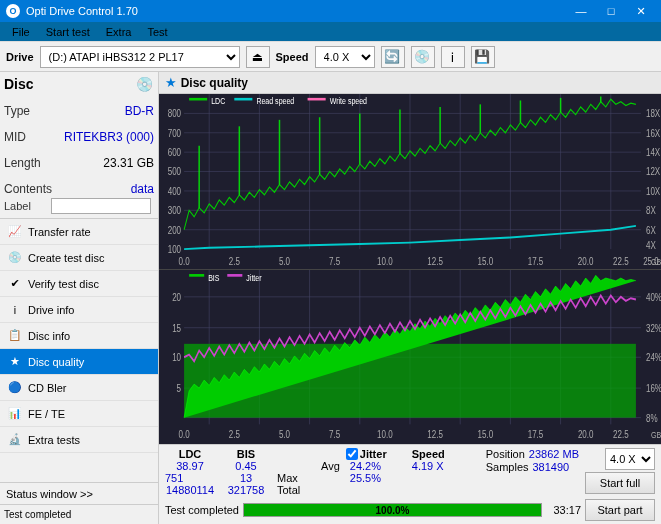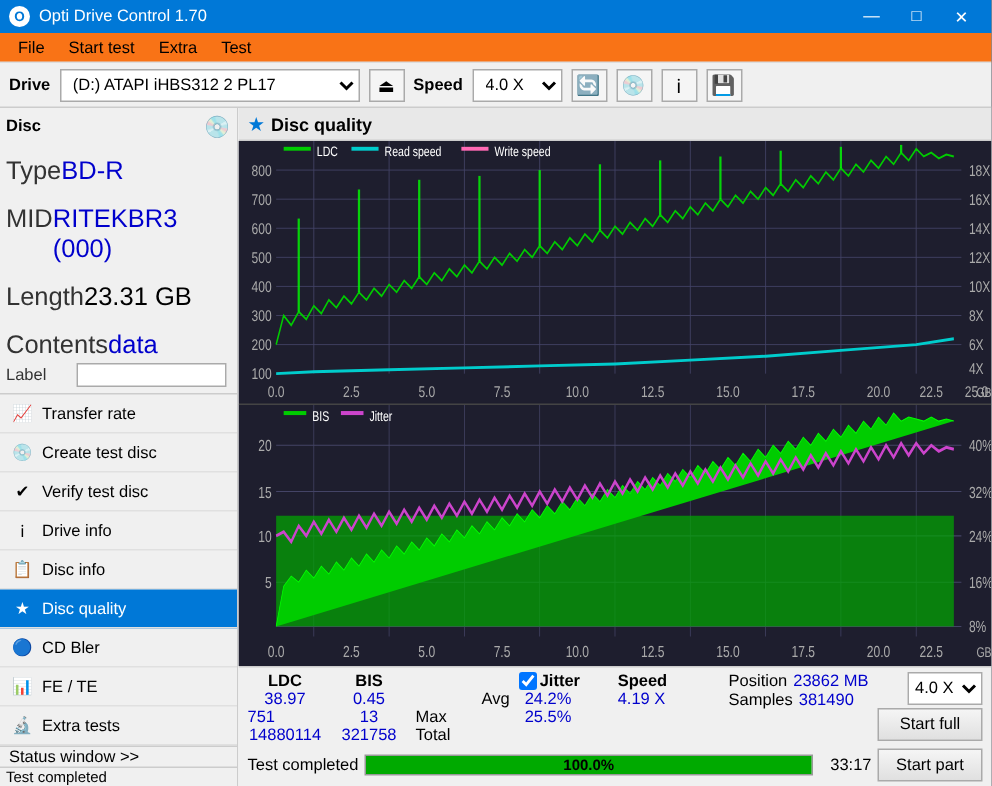--- a/index.html
+++ b/index.html
@@ -15,21 +15,21 @@
       padding: 0 6px;
       justify-content: space-between;
     }
     .title-bar-left { display: flex; align-items: center; gap: 6px; font-size: 11px; }
     .title-bar-icon { width: 14px; height: 14px; background: #fff; border-radius: 50%; display: flex; align-items: center; justify-content: center; color: #0078d7; font-size: 9px; font-weight: bold; }
     .title-bar-controls { display: flex; gap: 2px; }
     .title-btn { width: 28px; height: 20px; background: transparent; border: none; color: white; cursor: pointer; font-size: 11px; display: flex; align-items: center; justify-content: center; }
 
     
     .menu-bar {
-      background: #f97316;
+      background: #0369a1;
       height: 20px;
       display: flex;
       align-items: center;
       padding: 0 4px;
       border-bottom: 1px solid #ddd;
     }
     .menu-item { padding: 2px 8px; cursor: pointer; font-size: 11px; }
 
     
     .drive-bar {
@@ -75,23 +75,23 @@
     .disc-panel {
       border-bottom: 1px solid #ccc;
       padding: 4px;
     }
     .disc-header {
       display: flex;
       justify-content: space-between;
       align-items: center;
       margin-bottom: 4px;
     }
-    .disc-title { font-weight: bold; font-size: 11px; }
+    .disc-title { font-weight: bold; font-size: 14px; }
     .disc-icon { font-size: 14px; }
-    .disc-row { display: flex; font-size: 17px; margin-bottom: 1px; margin-top: 12px; }
+    .disc-row { display: flex; justify-content: space-between; font-size: 12px; margin-bottom: 1px; margin-top: 12px; }
     .disc-key { color: #333; }
     .disc-val { color: #0000cc; }
     .disc-val-black { color: #000; }
     .label-row { display: flex; align-items: center; gap: 20px; margin-top: 2px; }
     .label-input { width: 100px; height: 16px; border: 1px solid #aaa; font-size: 10px; padding: 0 2px; }
 
     
     .nav-items { flex: 1; }
     .nav-item {
       height: 26px;

